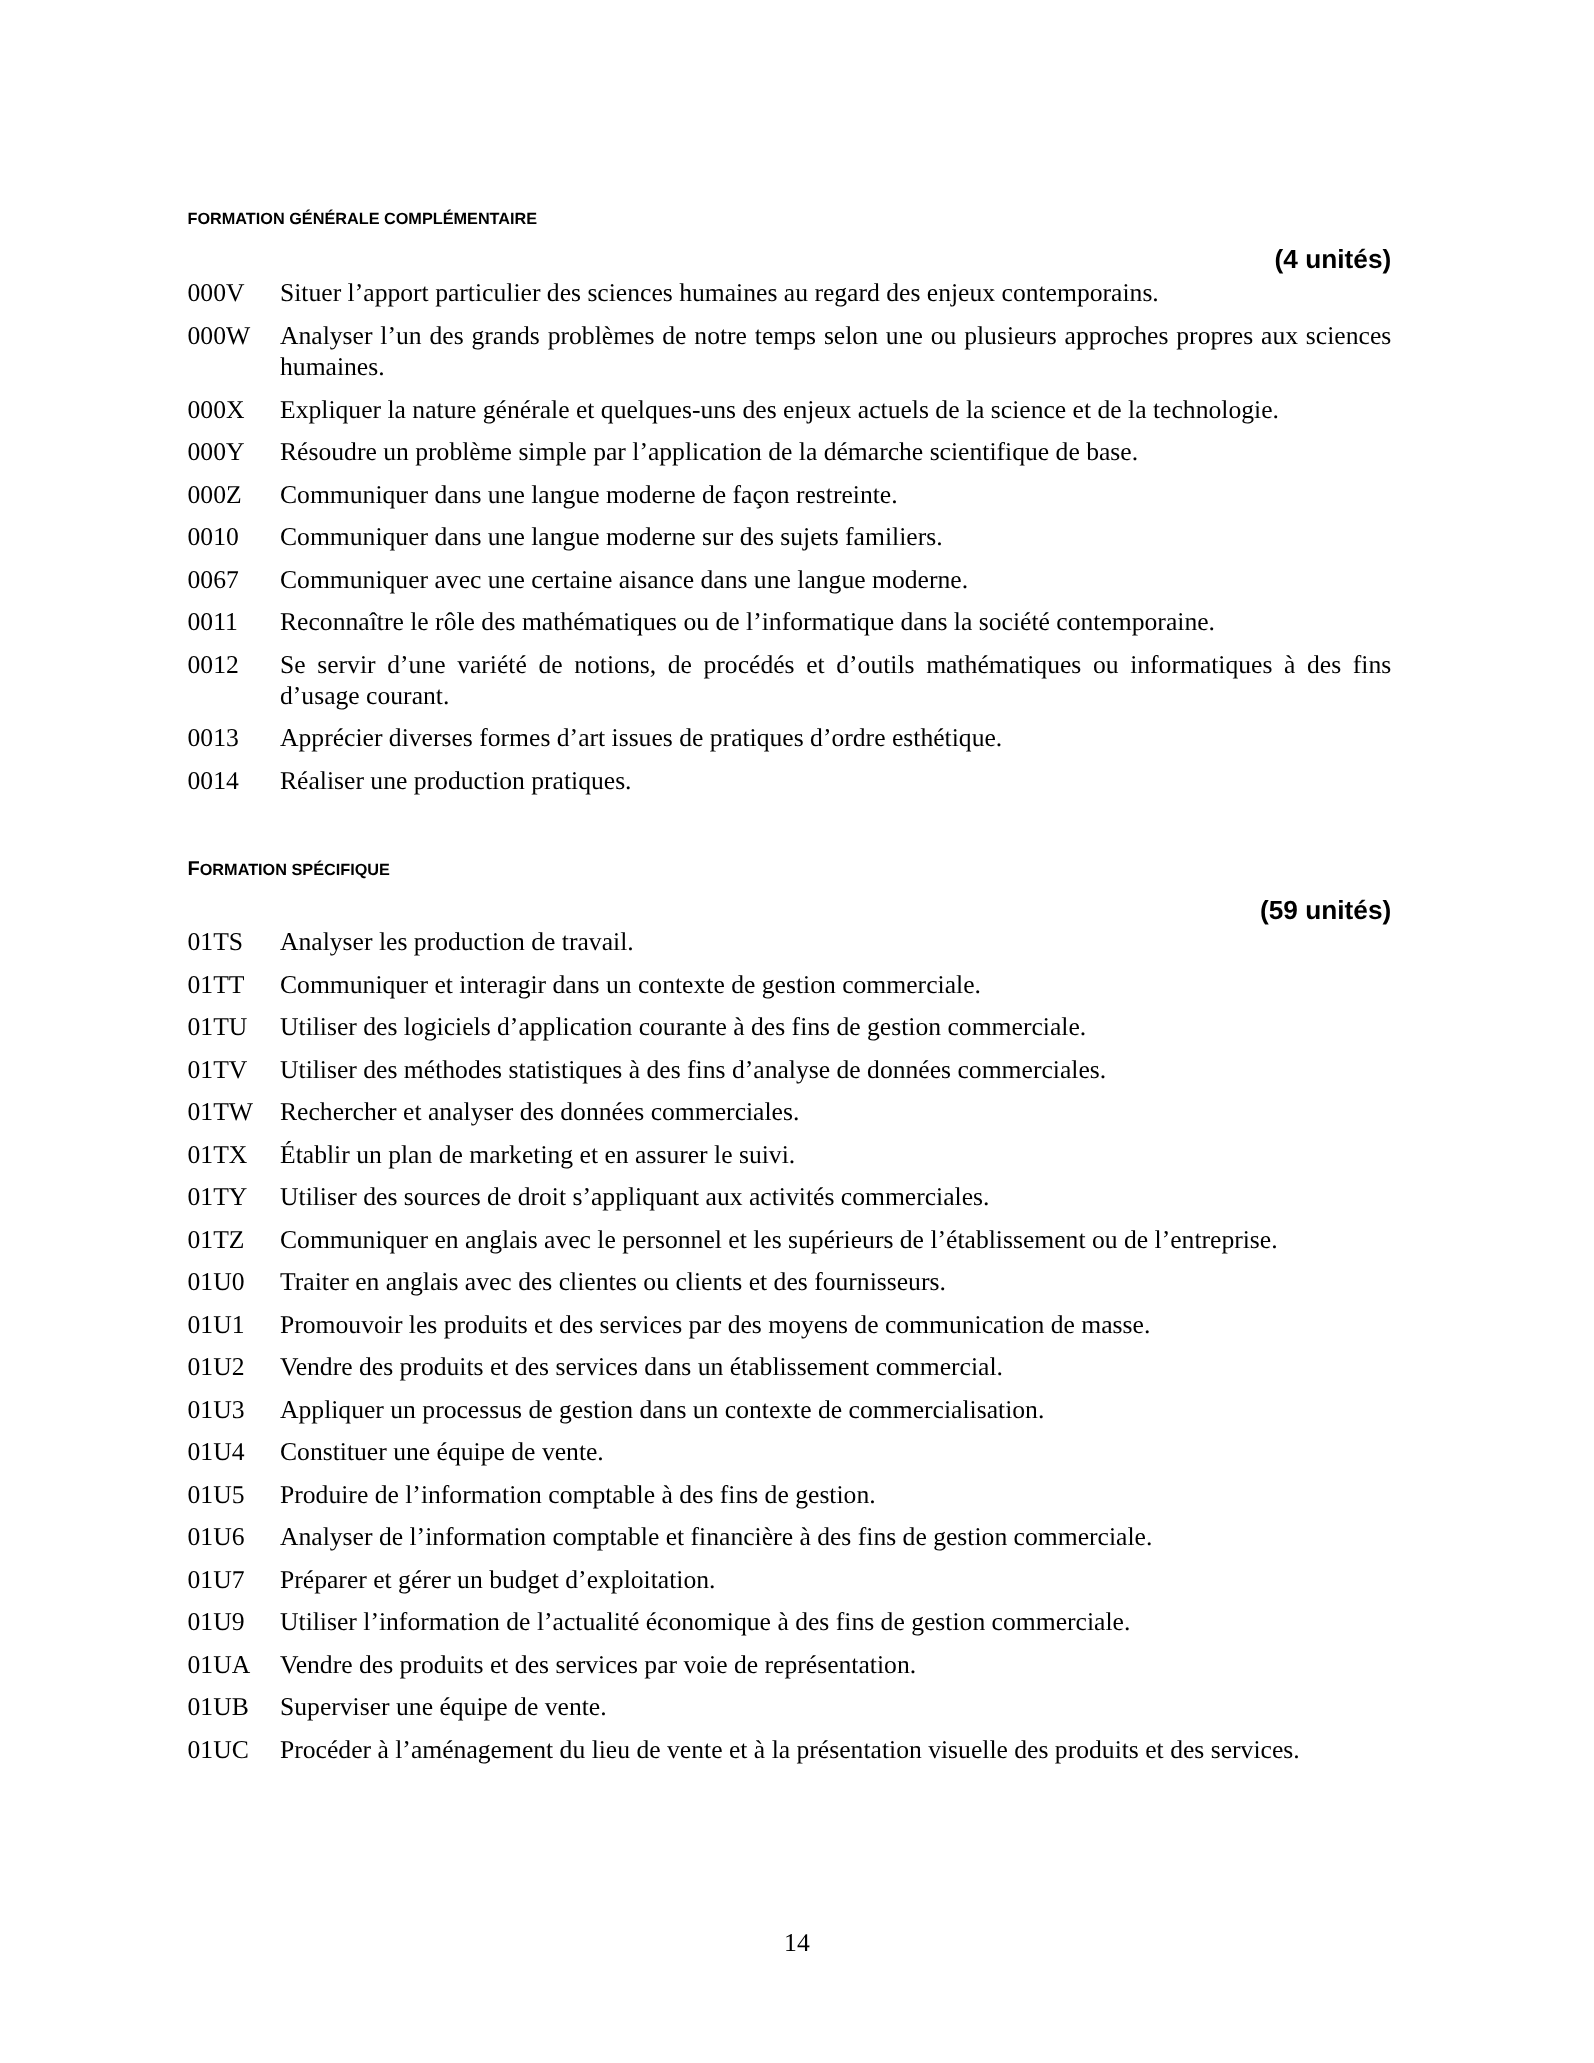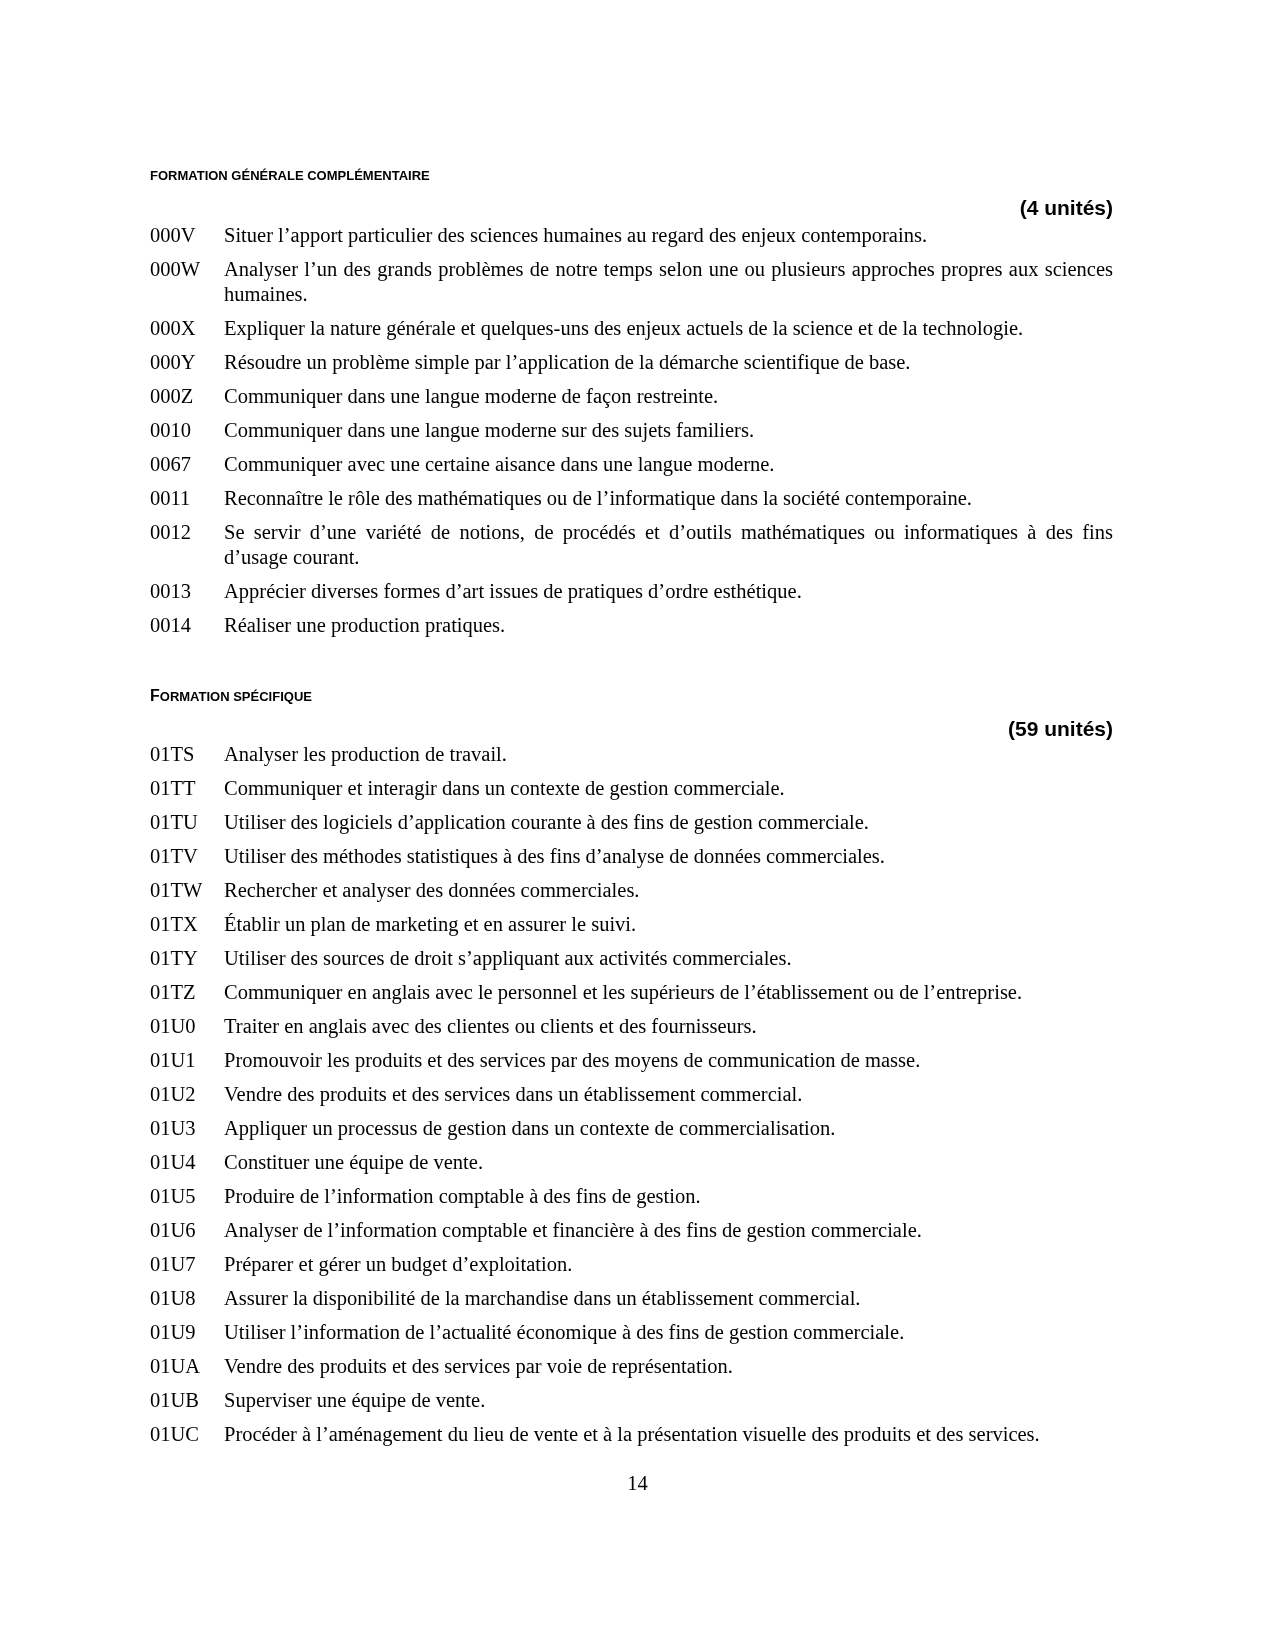--- a/index.html
+++ b/index.html
@@ -18,21 +18,21 @@
       font-size: 21px; margin: 0; text-align: right;
     }
     .comp-list { position: absolute; left: 150px; width: 963px; margin: 0; padding: 0; list-style: none; }
     .comp-item {
       display: flex; font-family: "Liberation Serif", serif; font-size: 20.5px;
       line-height: 25px; margin: 0 0 9px 0;
     }
     .comp-code { width: 74px; flex: 0 0 74px; font-family: Liberation Serif, serif; }
     .comp-text { flex: 1; text-align: justify; }
     .page-number {
-      position: absolute; top: 1472px; left: 0; width: 1275px; text-align: center;
+      position: absolute; top: 1544px; left: 0; width: 1275px; text-align: center;
       font-family: "Liberation Serif", serif; font-size: 20.5px;
     }
   </style>
 </head>
 <body>
 
 <div class="page">
 
   <h2 class="section-title" style="top:166px;">
     <span class="small">FORMATION GÉNÉRALE COMPLÉMENTAIRE</span>
@@ -150,24 +150,20 @@
       </li>
       <li class="comp-item">
         <span class="comp-code">01U6</span>
         <span class="comp-text">Analyser de l’information comptable et financière à des fins de gestion commerciale.</span>
       </li>
       <li class="comp-item">
         <span class="comp-code">01U7</span>
         <span class="comp-text">Préparer et gérer un budget d’exploitation.</span>
       </li>
       <li class="comp-item">
-        <span class="comp-code">01U8</span>
-        <span class="comp-text">Assurer la disponibilité de la marchandise dans un établissement commercial.</span>
-      </li>
-      <li class="comp-item">
         <span class="comp-code">01U9</span>
         <span class="comp-text">Utiliser l’information de l’actualité économique à des fins de gestion commerciale.</span>
       </li>
       <li class="comp-item">
         <span class="comp-code">01UA</span>
         <span class="comp-text">Vendre des produits et des services par voie de représentation.</span>
       </li>
       <li class="comp-item">
         <span class="comp-code">01UB</span>
         <span class="comp-text">Superviser une équipe de vente.</span>

